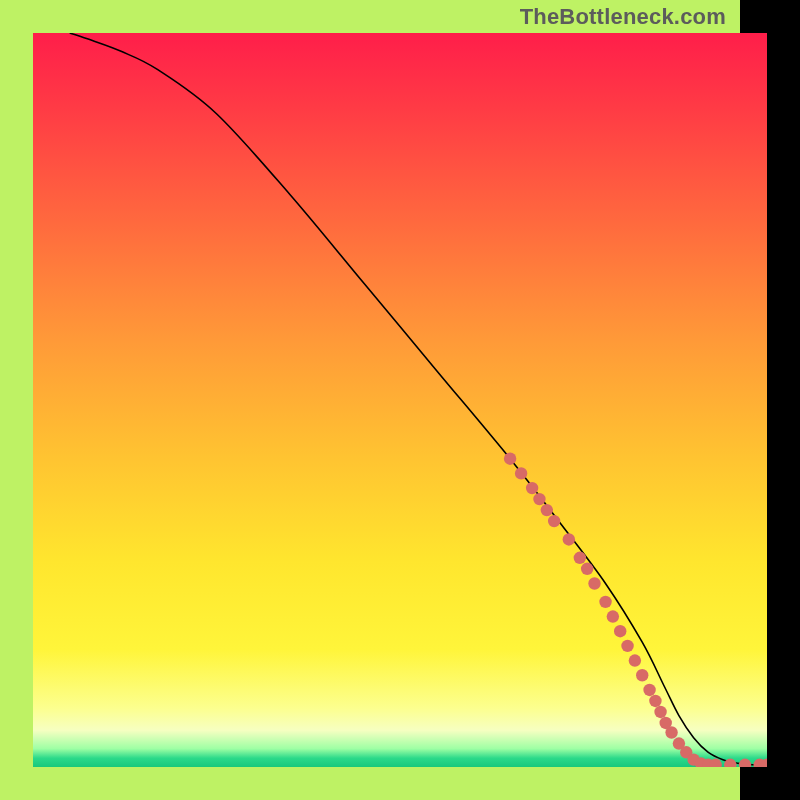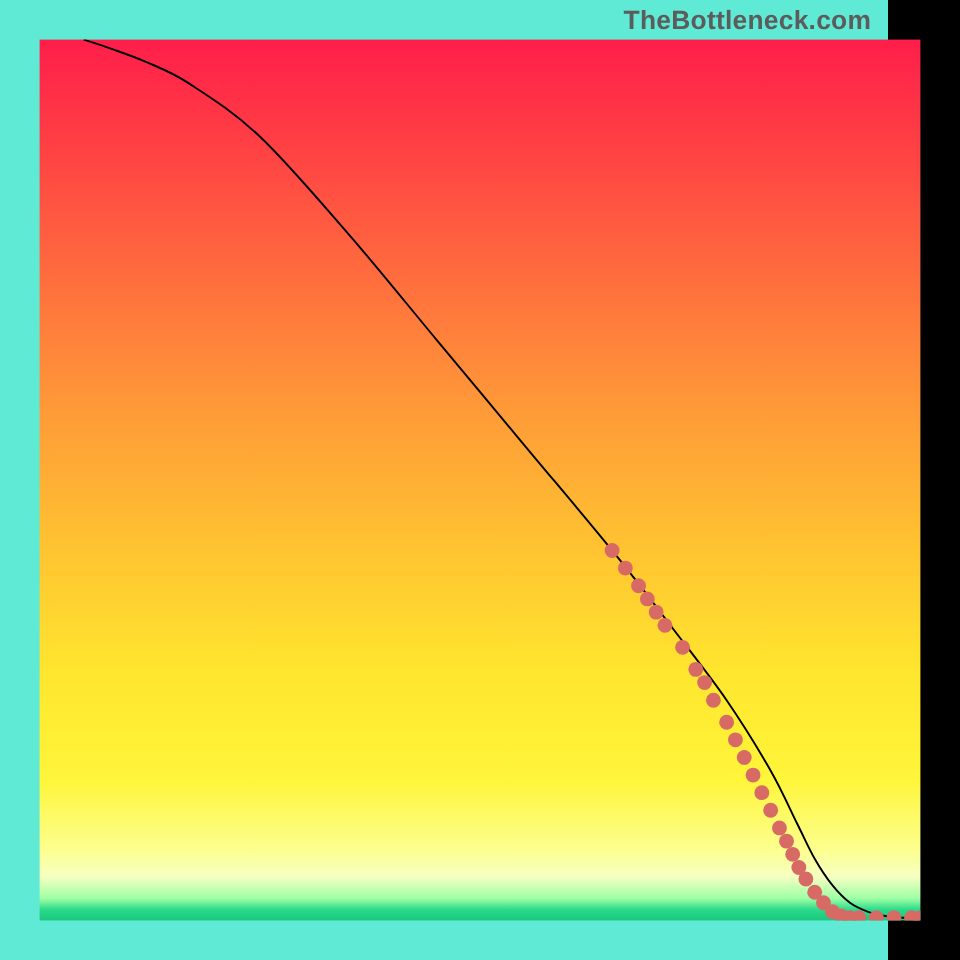--- a/index.html
+++ b/index.html
@@ -1,21 +1,21 @@
 <!DOCTYPE html>
 <html><head>
 <meta charset="utf-8">
 <style>
   * { margin: 0; padding: 0; box-sizing: border-box; }
   html, body { width: 800px; height: 800px; overflow: hidden; background: #000; }
   .stage {
     position: relative;
     width: 740px;
     height: 800px;
-    background: #5eead4;
+    background: #bef264;
   }
   .watermark {
     position: absolute;
     top: 4px;
     right: 14px;
     font-family: Arial, Helvetica, sans-serif;
     font-size: 22px;
     font-weight: 600;
     color: #5c5c5c;
     letter-spacing: 0.2px;

